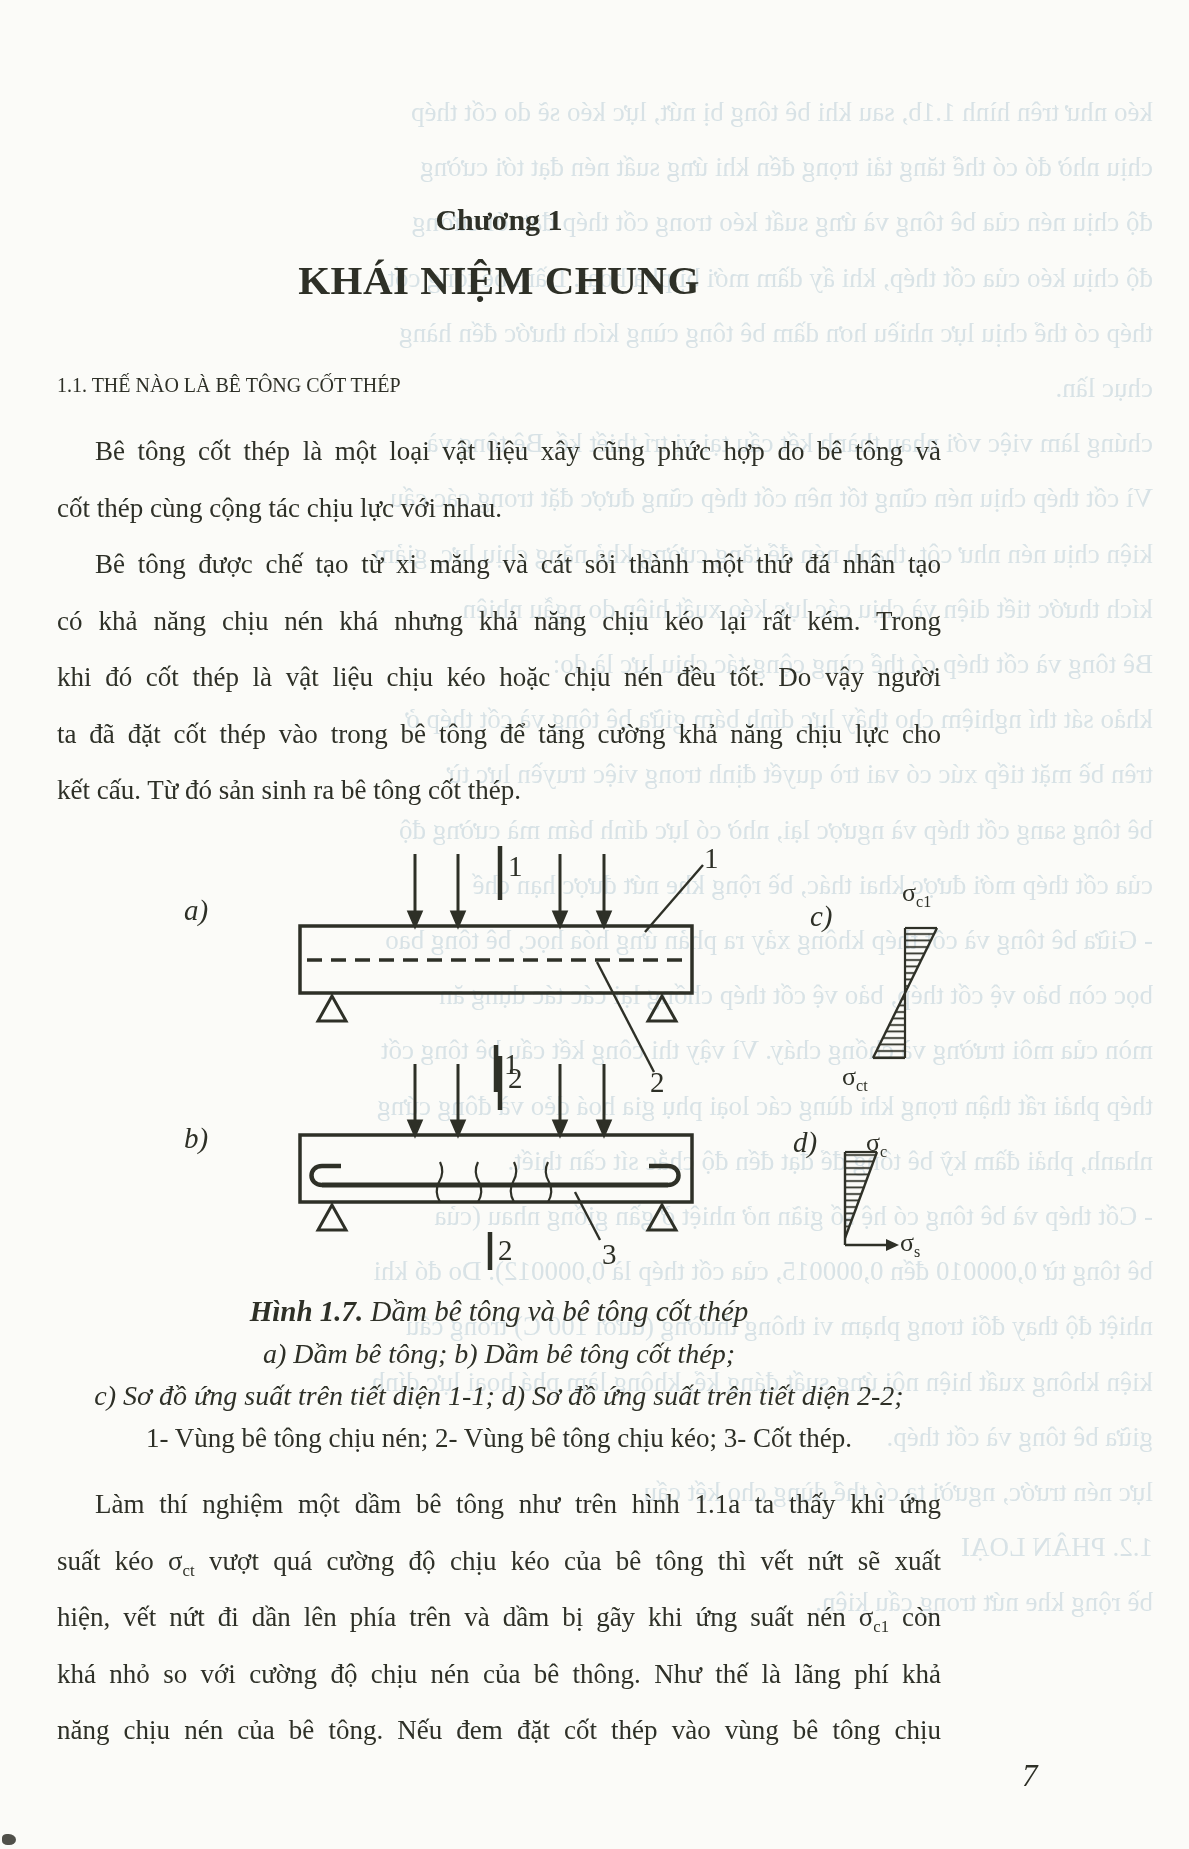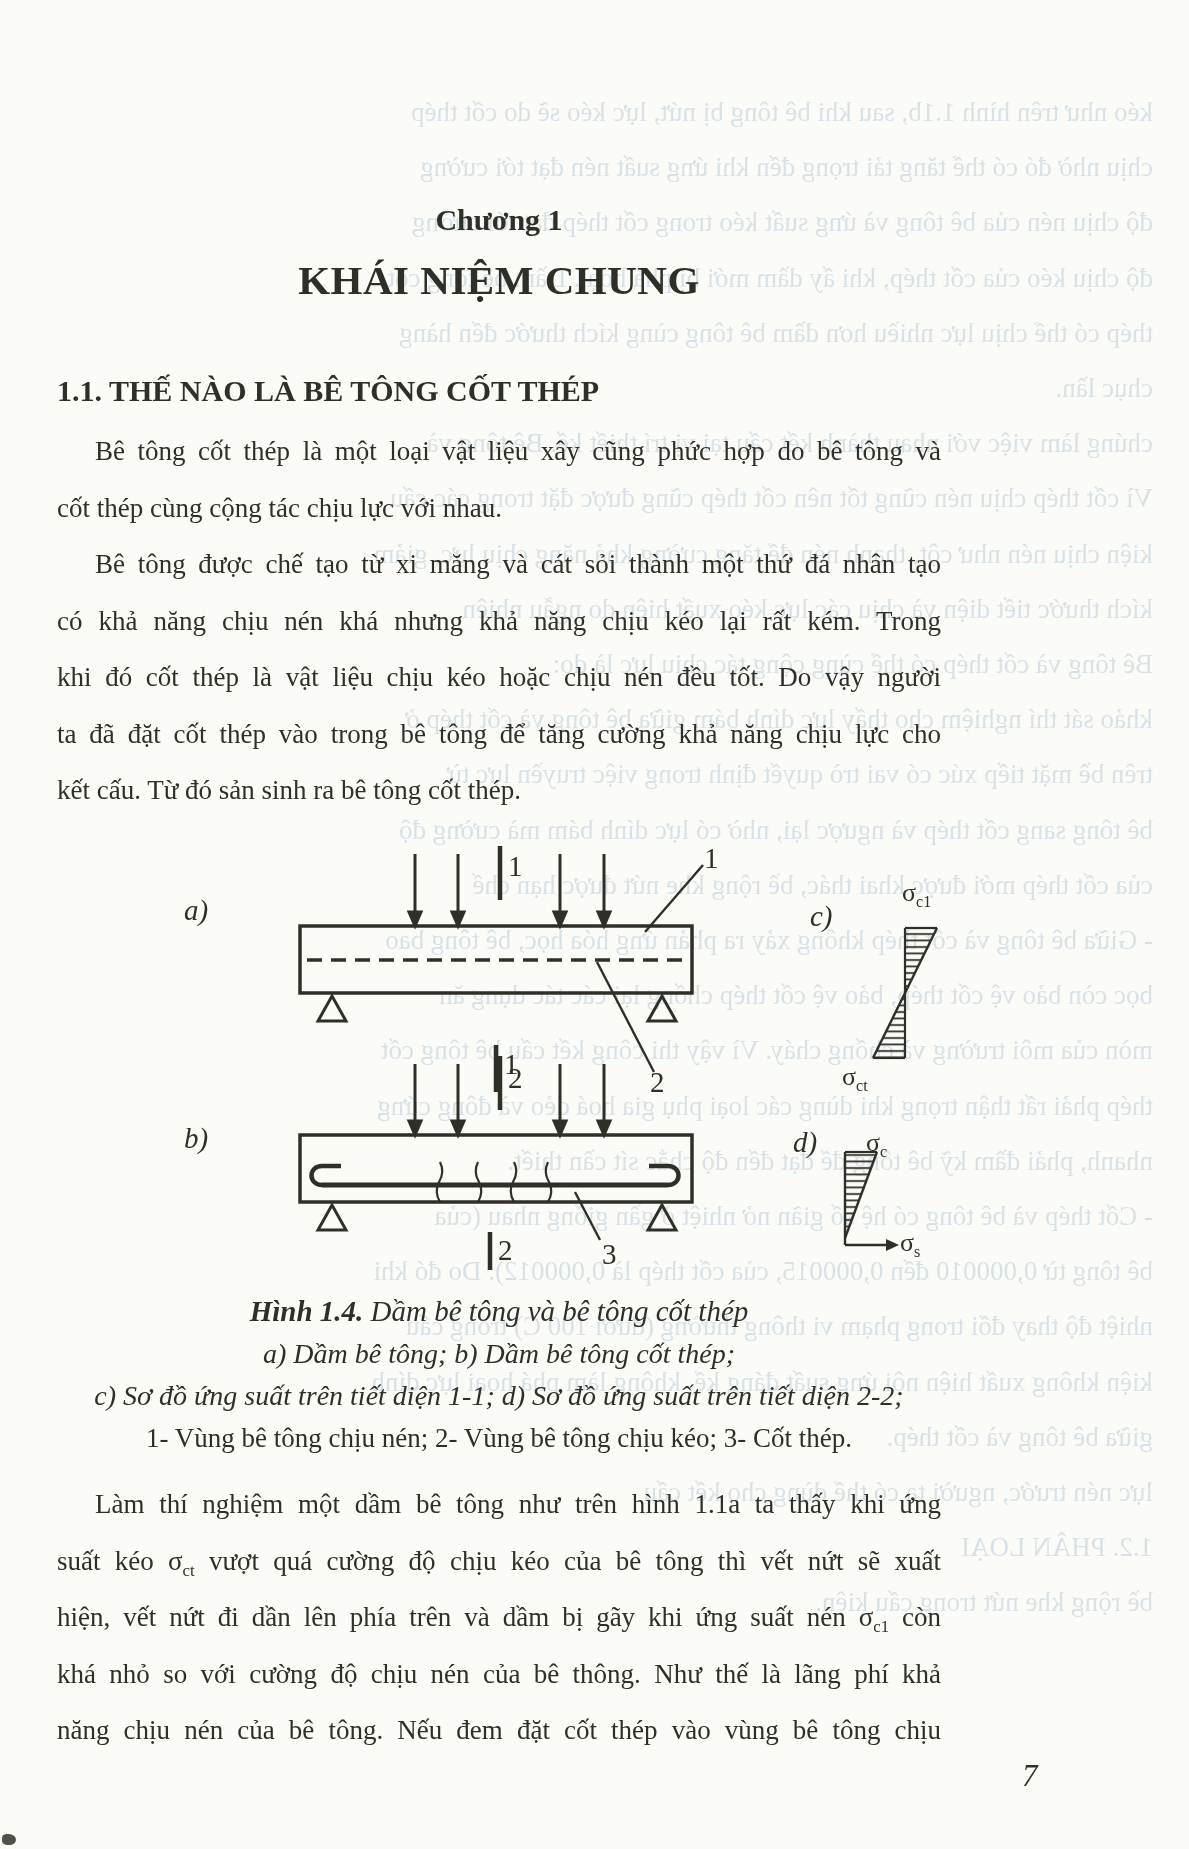--- a/index.html
+++ b/index.html
@@ -18,21 +18,21 @@
     color:#bccfd8;opacity:.55;filter:blur(.7px);
     font-size:27px;white-space:nowrap;overflow:hidden;
   }
   #content{position:absolute;inset:0;z-index:1;}
   
   .chapter-label{left:57px;top:203px;width:884px;text-align:center;
     font-size:30px;font-weight:bold;}
   .chapter-title{left:57px;top:256px;width:884px;text-align:center;
     font-size:41px;font-weight:bold;letter-spacing:.5px;}
   .section-heading{left:57px;top:374px;width:884px;
-    font-size:30px;font-weight:bold;}
+    font-size:20px;font-weight:normal;}
   
   .para{left:57px;width:884px;font-size:27px;}
   .pline{line-height:56.6px;height:56.6px;overflow:visible;}
   .pline.just{text-align:justify;text-align-last:justify;}
   .pline.ind{text-indent:38px;}
   sub{font-size:.62em;}
   
   #figure{left:0;top:840px;width:1000px;height:430px;position:absolute;}
   #figure svg{position:absolute;left:0;top:0;}
   .flabel{font-style:italic;font-size:29px;line-height:1;}
@@ -192,21 +192,21 @@
     <span class="abs flabel" style="left:184px;top:284px">b)</span>
     <span class="abs fnum" style="left:508px;top:224px">2</span>
     <span class="abs fnum" style="left:498px;top:396px">2</span>
     <span class="abs fnum" style="left:602px;top:400px">3</span>
     <span class="abs flabel" style="left:793px;top:288px">d)</span>
     <span class="abs sig" style="left:866px;top:290px">σ<sub>c</sub></span>
     <span class="abs sig" style="left:900px;top:390px">σ<sub>s</sub></span>
   </div>
 
   <div class="abs cap cap1">
-    <b>Hình 1.4.</b><span> Dầm bê tông và bê tông cốt thép</span>
+    <b>Hình 1.7.</b><span> Dầm bê tông và bê tông cốt thép</span>
   </div>
   <div class="abs cap cap2">a) Dầm bê tông; b) Dầm bê tông cốt thép;</div>
   <div class="abs cap cap3">c) Sơ đồ ứng suất trên tiết diện 1-1; d) Sơ đồ ứng suất trên tiết diện 2-2;</div>
   <div class="abs cap cap4">1- Vùng bê tông chịu nén; 2- Vùng bê tông chịu kéo; 3- Cốt thép.</div>
 
   <div class="abs para" style="top:1476px">
       <div class="pline just ind">Làm thí nghiệm một dầm bê tông như trên hình 1.1a ta thấy khi ứng</div>
       <div class="pline just">suất kéo σ<sub>ct</sub> vượt quá cường độ chịu kéo của bê tông thì vết nứt sẽ xuất</div>
       <div class="pline just">hiện, vết nứt đi dần lên phía trên và dầm bị gãy khi ứng suất nén σ<sub>c1</sub> còn</div>
       <div class="pline just">khá nhỏ so với cường độ chịu nén của bê thông. Như thế là lãng phí khả</div>

